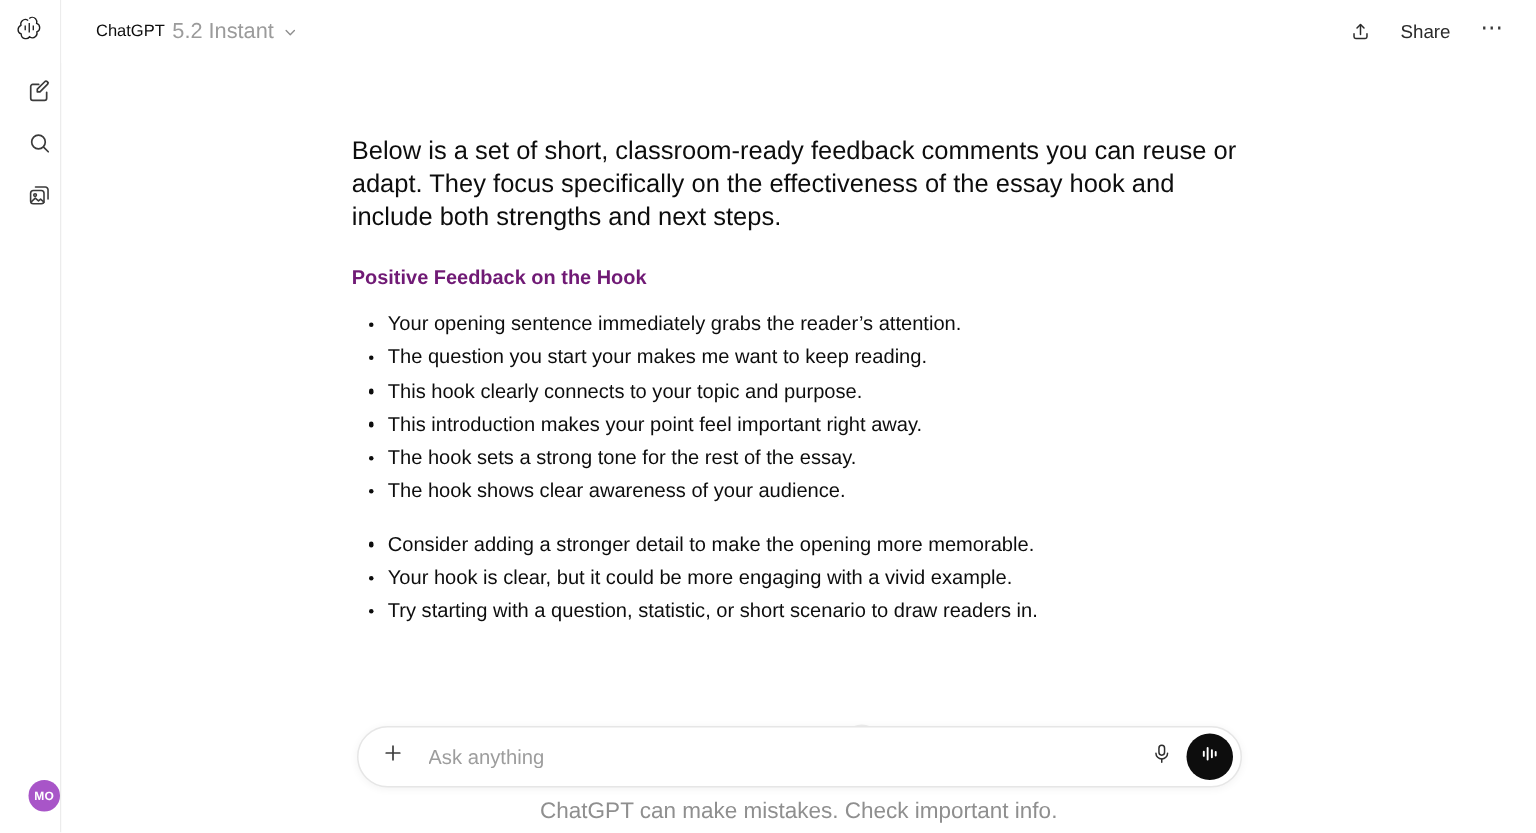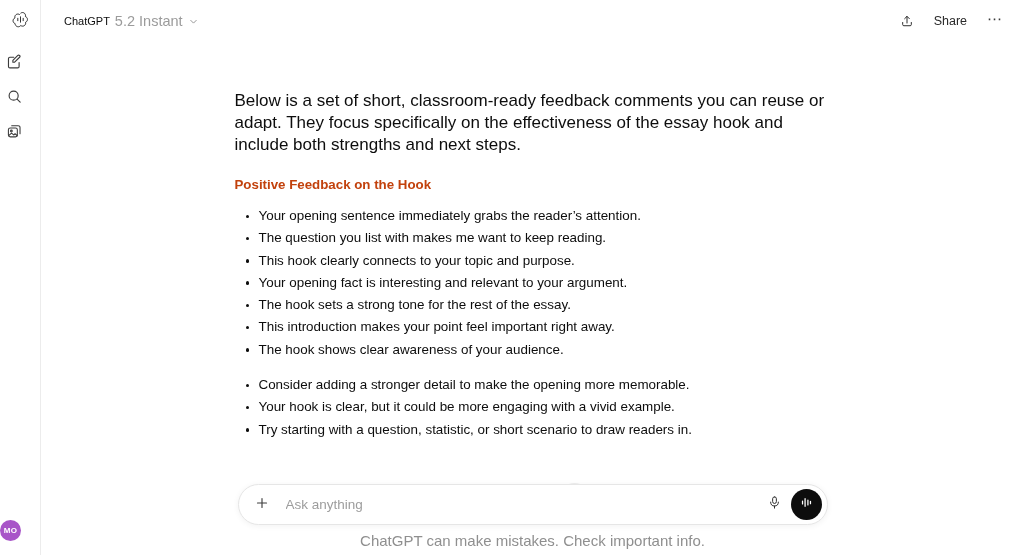--- a/index.html
+++ b/index.html
@@ -9,21 +9,21 @@
     font-family: "Liberation Sans", sans-serif;
     overflow: hidden;
   }
   .app { position: relative; width: 1024px; height: 555px; display: flex; background: #fff; }
 
   
   .sidebar {
     width: 41px; height: 555px;
     background: #ffffff;
     border-right: 1px solid #ececec;
-    display: flex; flex-direction: column; align-items: flex-start;
+    display: flex; flex-direction: column; align-items: flex-end;
     flex: 0 0 41px;
   }
   .logo-slot { height: 42px; display: flex; align-items: center; justify-content: center; width: 41px; }
   .side-icons { margin-top: 7px; display: flex; flex-direction: column; gap: 7px; align-items: center; }
   .side-btn {
     width: 28px; height: 28px; border-radius: 7px;
     display: flex; align-items: center; justify-content: center;
     color: #3b3b3b; cursor: pointer; background: transparent;
   }
   .sidebar-spacer { flex: 1; }
@@ -73,21 +73,21 @@
   .user-row { display: flex; justify-content: flex-end; }
   .user-bubble {
     background: #f4f4f4; border-radius: 18px;
     padding: 11px 16px 12px 16px;
     max-width: 418px;
     font-size: 13.6px; line-height: 20px; color: #0d0d0d;
   }
 
   .assistant { margin-top: 36px; color: #0d0d0d; }
   .para { font-size: 17px; line-height: 22px; color: #0d0d0d; }
-  .subhead { font-size: 13.3px; font-weight: 700; color: #c2410c; margin-top: 21px; }
+  .subhead { font-size: 13.3px; font-weight: 700; color: #701a75; margin-top: 21px; }
   ul.bullets { list-style: none; margin-top: 13px; }
   ul.bullets li {
     position: relative; padding-left: 24px;
     font-size: 13.4px; line-height: 22.3px; color: #0d0d0d;
   }
   ul.bullets li::before {
     content: ""; position: absolute; left: 11px; top: 9.5px;
     width: 3.5px; height: 3.5px; border-radius: 50%; background: #0d0d0d;
   }
 
@@ -232,25 +232,24 @@
     <div class="conversation">
       <div class="thread">
 
 
         <div class="assistant">
           <div class="para">Below is a set of short, classroom-ready feedback comments you can reuse or adapt. They focus specifically on the effectiveness of the essay hook and include both strengths and next steps.</div>
 
           <div class="subhead">Positive Feedback on the Hook</div>
           <ul class="bullets">
             <li>Your opening sentence immediately grabs the reader’s attention.</li>
-            <li>The question you list with makes me want to keep reading.</li>
+            <li>The question you start your makes me want to keep reading.</li>
             <li>This hook clearly connects to your topic and purpose.</li>
-            <li>Your opening fact is interesting and relevant to your argument.</li>
+            <li>This introduction makes your point feel important right away.</li>
             <li>The hook sets a strong tone for the rest of the essay.</li>
-            <li>This introduction makes your point feel important right away.</li>
             <li>The hook shows clear awareness of your audience.</li>
           </ul>
 
           <ul class="bullets">
             <li>Consider adding a stronger detail to make the opening more memorable.</li>
             <li>Your hook is clear, but it could be more engaging with a vivid example.</li>
             <li>Try starting with a question, statistic, or short scenario to draw readers in.</li>
           </ul>
         </div>
       </div>

